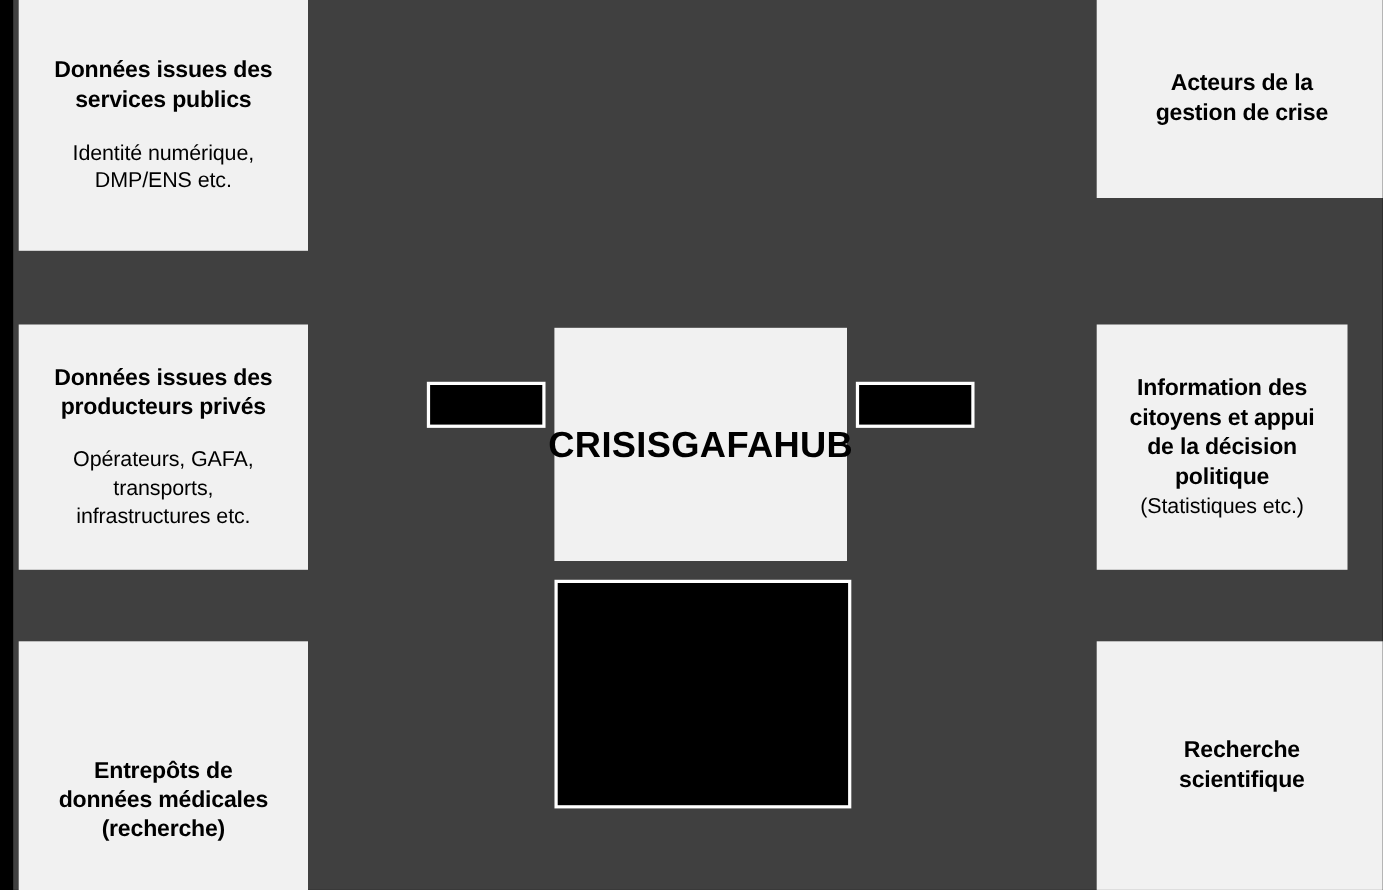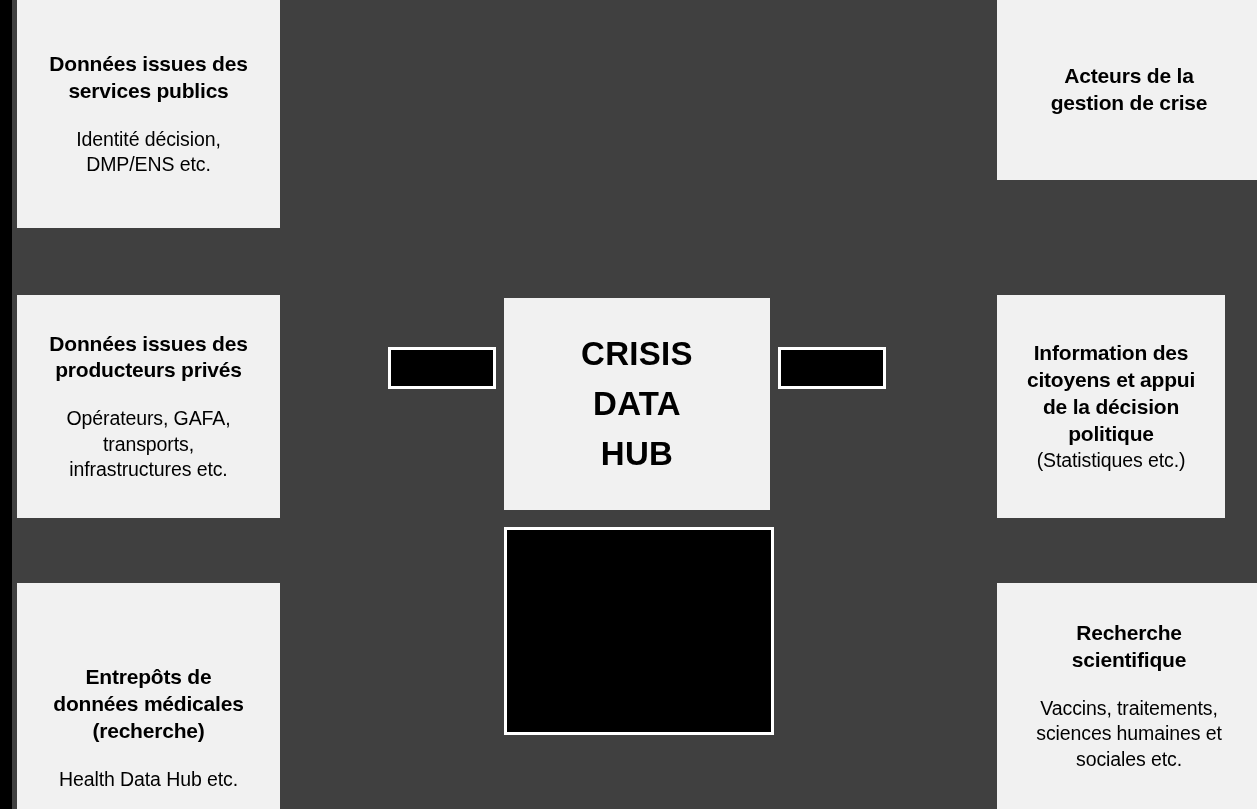--- a/index.html
+++ b/index.html
@@ -71,21 +71,20 @@
   
   #hub {
     position: absolute;
     left: 492px;
     top: 298px;
     width: 266px;
     height: 212px;
     background: #F1F1F1;
     box-sizing: border-box;
     display: flex;
-    flex-direction: column;
     align-items: center;
     justify-content: center;
     text-align: center;
   }
   #hub .hub-line {
     font-weight: bold;
     font-size: 33px;
     line-height: 1.52;
     letter-spacing: 0.3px;
     color: #000000;
@@ -103,63 +102,59 @@
   #box-bottom-connector{ left: 492px; top: 527px; width: 270px; height: 208px; }
 </style>
 </head>
 <body>
 
 <div class="canvas">
 
   <div class="panel" id="panel-public-services">
     <div class="title">Données issues des
 services publics</div>
-    <div class="sub">Identité décision,
+    <div class="sub">Identité numérique,
 DMP/ENS etc.</div>
   </div>
 
   <div class="panel" id="panel-private-producers">
     <div class="title">Données issues des
 producteurs privés</div>
     <div class="sub">Opérateurs, GAFA,
 transports,
 infrastructures etc.</div>
   </div>
 
   <div class="panel" id="panel-medical-warehouses">
     <div class="title">Entrepôts de
 données médicales
 (recherche)</div>
-    <div class="sub">Health Data Hub etc.</div>
   </div>
 
   <div class="panel" id="panel-crisis-actors">
     <div class="title">Acteurs de la
 gestion de crise</div>
   </div>
 
   <div class="panel" id="panel-citizen-info">
     <div class="title">Information des
 citoyens et appui
 de la décision
 politique</div>
     <div class="sub tight">(Statistiques etc.)</div>
   </div>
 
   <div class="panel" id="panel-scientific-research">
     <div class="title">Recherche
 scientifique</div>
-    <div class="sub">Vaccins, traitements,
-sciences humaines et
-sociales etc.</div>
   </div>
 
   <div id="hub">
     <div class="hub-line">CRISIS</div>
-    <div class="hub-line">DATA</div>
+    <div class="hub-line">GAFA</div>
     <div class="hub-line">HUB</div>
   </div>
 
   <div class="empty-box" id="box-left-connector"></div>
 
   <div class="empty-box" id="box-right-connector"></div>
 
   <div class="empty-box" id="box-bottom-connector"></div>
 
 </div>

